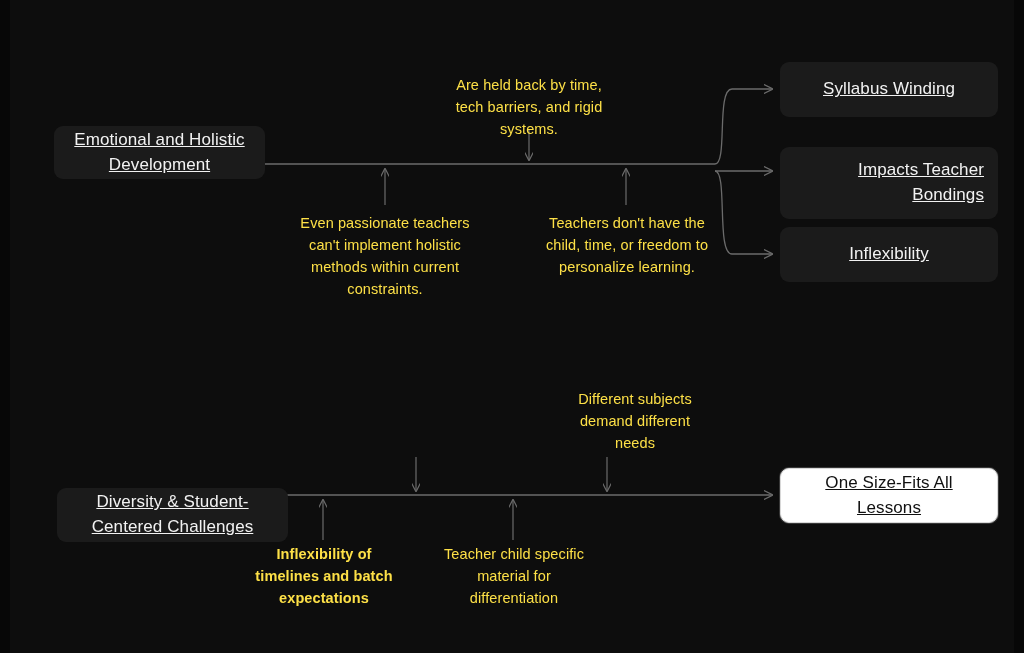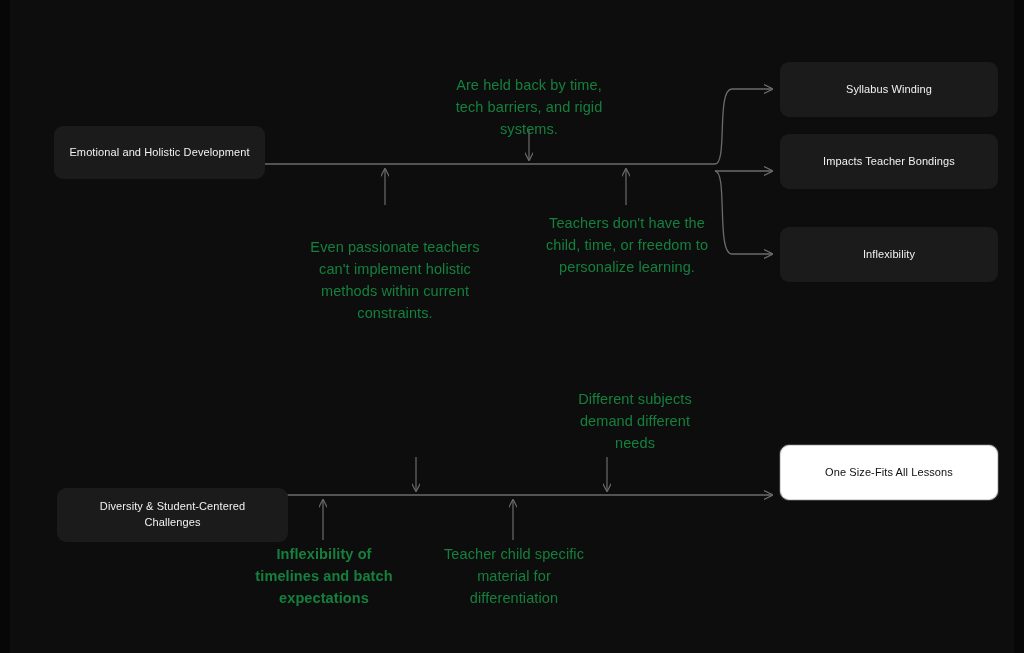--- a/index.html
+++ b/index.html
@@ -33,34 +33,35 @@
   .node {
     position: absolute;
     box-sizing: border-box;
     border-radius: 9px;
     background: #1b1b1b;
     color: #f2f2f2;
     display: flex;
     align-items: center;
     justify-content: center;
     text-align: center;
-    font-size: 11px;
+    font-size: 17px;
     line-height: 1.45;
     padding: 6px 14px;
     letter-spacing: 0.1px;
+    text-decoration: underline;
   }
   .node.highlight {
     background: #ffffff;
     color: #101010;
     border: 1px solid #d8d8d8;
     box-shadow: 0 0 0 1px rgba(255,255,255,0.18);
   }
   .label {
     position: absolute;
-    color: #15803d;
+    color: #fde047;
     font-size: 14.5px;
     line-height: 1.52;
     text-align: center;
     letter-spacing: 0.1px;
   }
 </style>
 </head>
 <body>
 
 <div id="canvas">
@@ -97,33 +98,33 @@
       <path d="M 597 457 L 597 491" fill="none" stroke="#6b6b6b" stroke-width="1.2" marker-end="url(#arrow)"></path>
       <path d="M 313 540 L 313 500" fill="none" stroke="#6b6b6b" stroke-width="1.2" marker-end="url(#arrow)"></path>
       <path d="M 503 540 L 503 500" fill="none" stroke="#6b6b6b" stroke-width="1.2" marker-end="url(#arrow)"></path>
     </g>
   </svg>
 
   <div class="node" style="left:44px; top:126px; width:211px; height:53px;">Emotional and Holistic Development</div>
 
   <div class="node" style="left:770px; top:62px; width:218px; height:55px;">Syllabus Winding</div>
 
-  <div class="node" style="left:770px; top:134px; width:218px; height:55px;">Impacts Teacher Bondings</div>
+  <div class="node" style="left:770px; top:147px; width:218px; height:72px;text-align:right;">Impacts Teacher Bondings</div>
 
   <div class="node" style="left:770px; top:227px; width:218px; height:55px;">Inflexibility</div>
 
   <div class="label" style="left:432px; top:74px; width:174px;">Are held back by time, tech barriers, and rigid systems.</div>
 
-  <div class="label" style="left:292px; top:212px; width:186px;margin-top:24px;">Even passionate teachers can't implement holistic methods within current constraints.</div>
+  <div class="label" style="left:282px; top:212px; width:186px;">Even passionate teachers can't implement holistic methods within current constraints.</div>
 
   <div class="label" style="left:528px; top:212px; width:178px;">Teachers don't have the child, time, or freedom to personalize learning.</div>
 
   <div class="node" style="left:47px; top:488px; width:231px; height:54px;">Diversity &amp; Student-Centered Challenges</div>
 
-  <div class="node highlight" style="left:770px; top:445px; width:218px; height:55px;">One Size-Fits All Lessons</div>
+  <div class="node highlight" style="left:770px; top:468px; width:218px; height:55px;">One Size-Fits All Lessons</div>
 
 
   <div class="label" style="left:533px; top:388px; width:128px;margin-left:28px;">Different subjects demand different needs</div>
 
   <div class="label" style="left:241px; top:543px; width:146px;font-weight:bold;">Inflexibility of timelines and batch expectations</div>
 
   <div class="label" style="left:431px; top:543px; width:146px;">Teacher child specific material for differentiation</div>
 
 </div>
 

